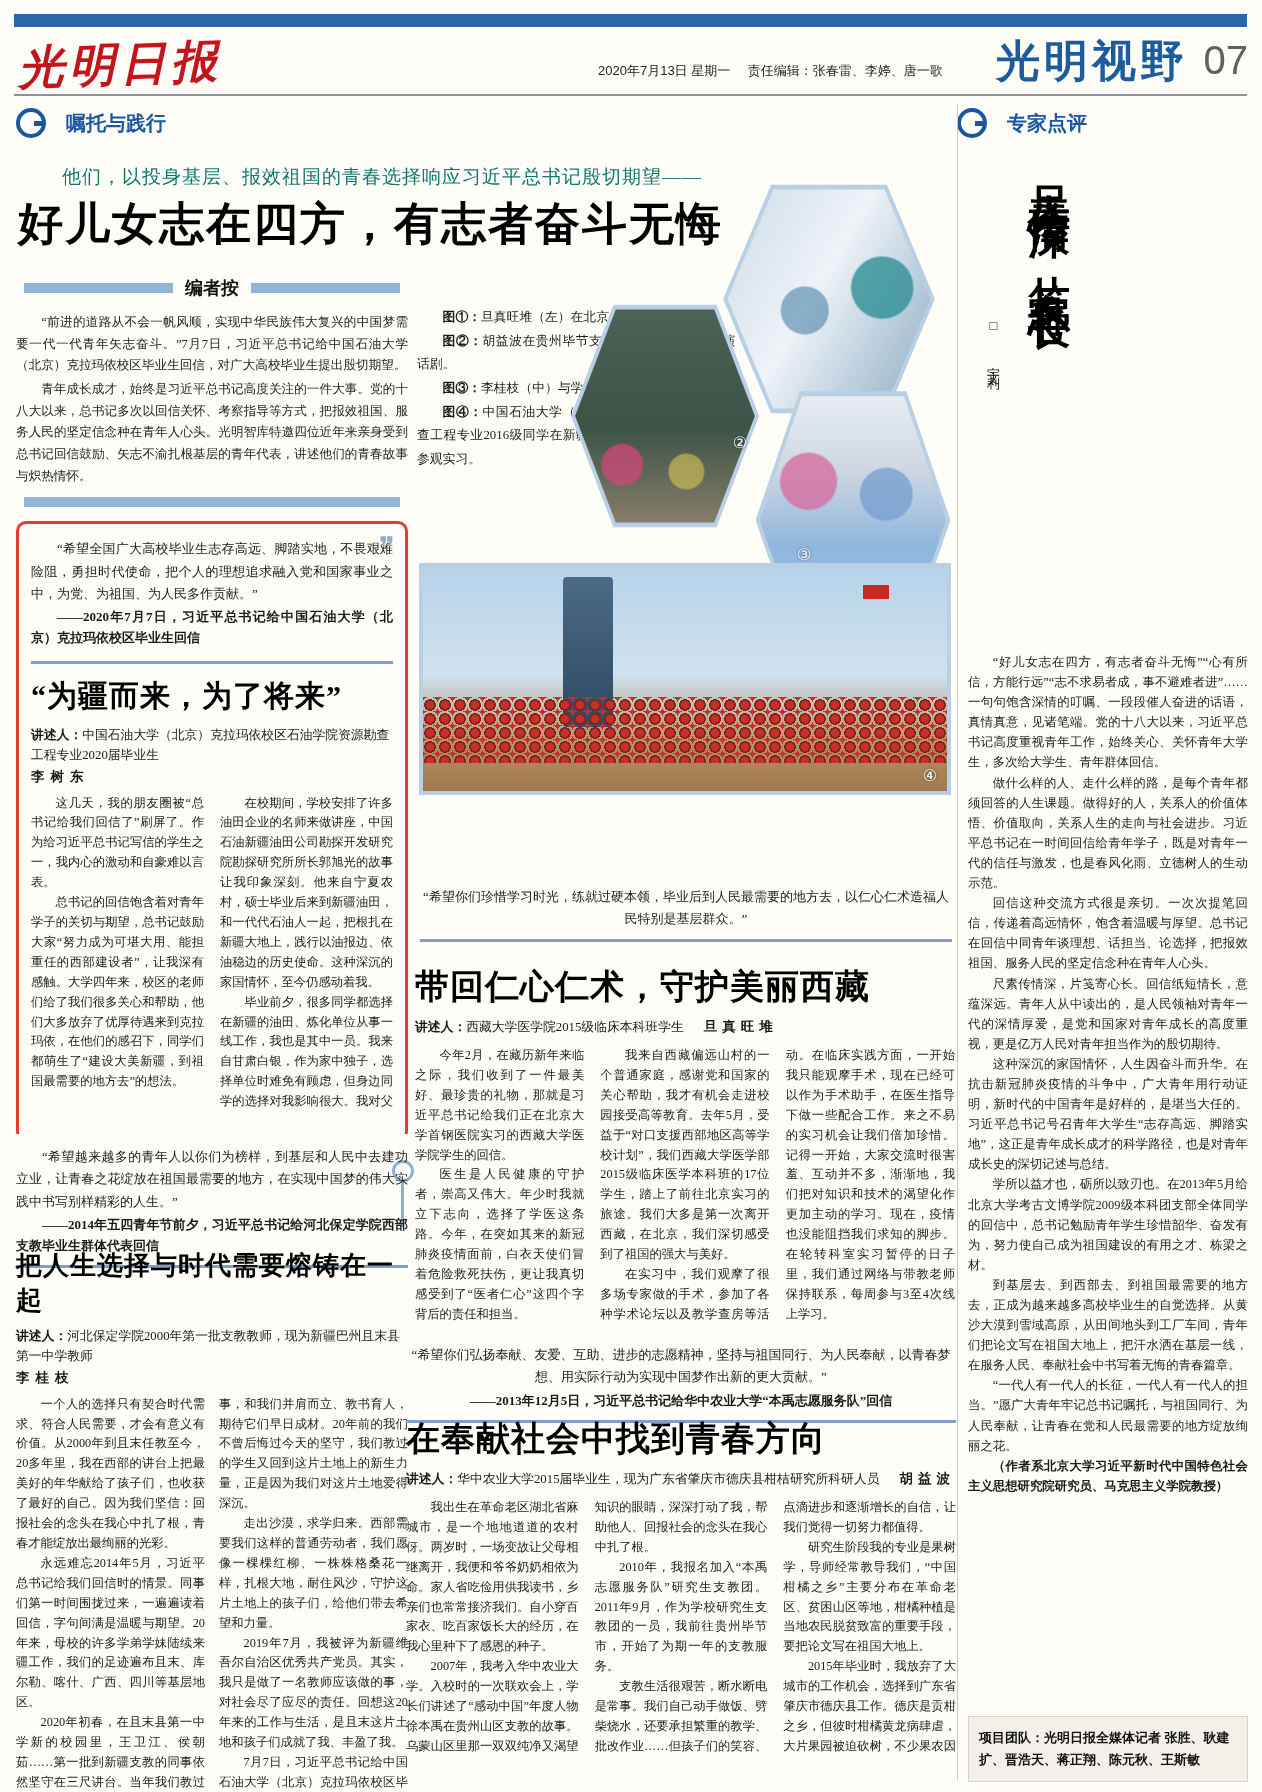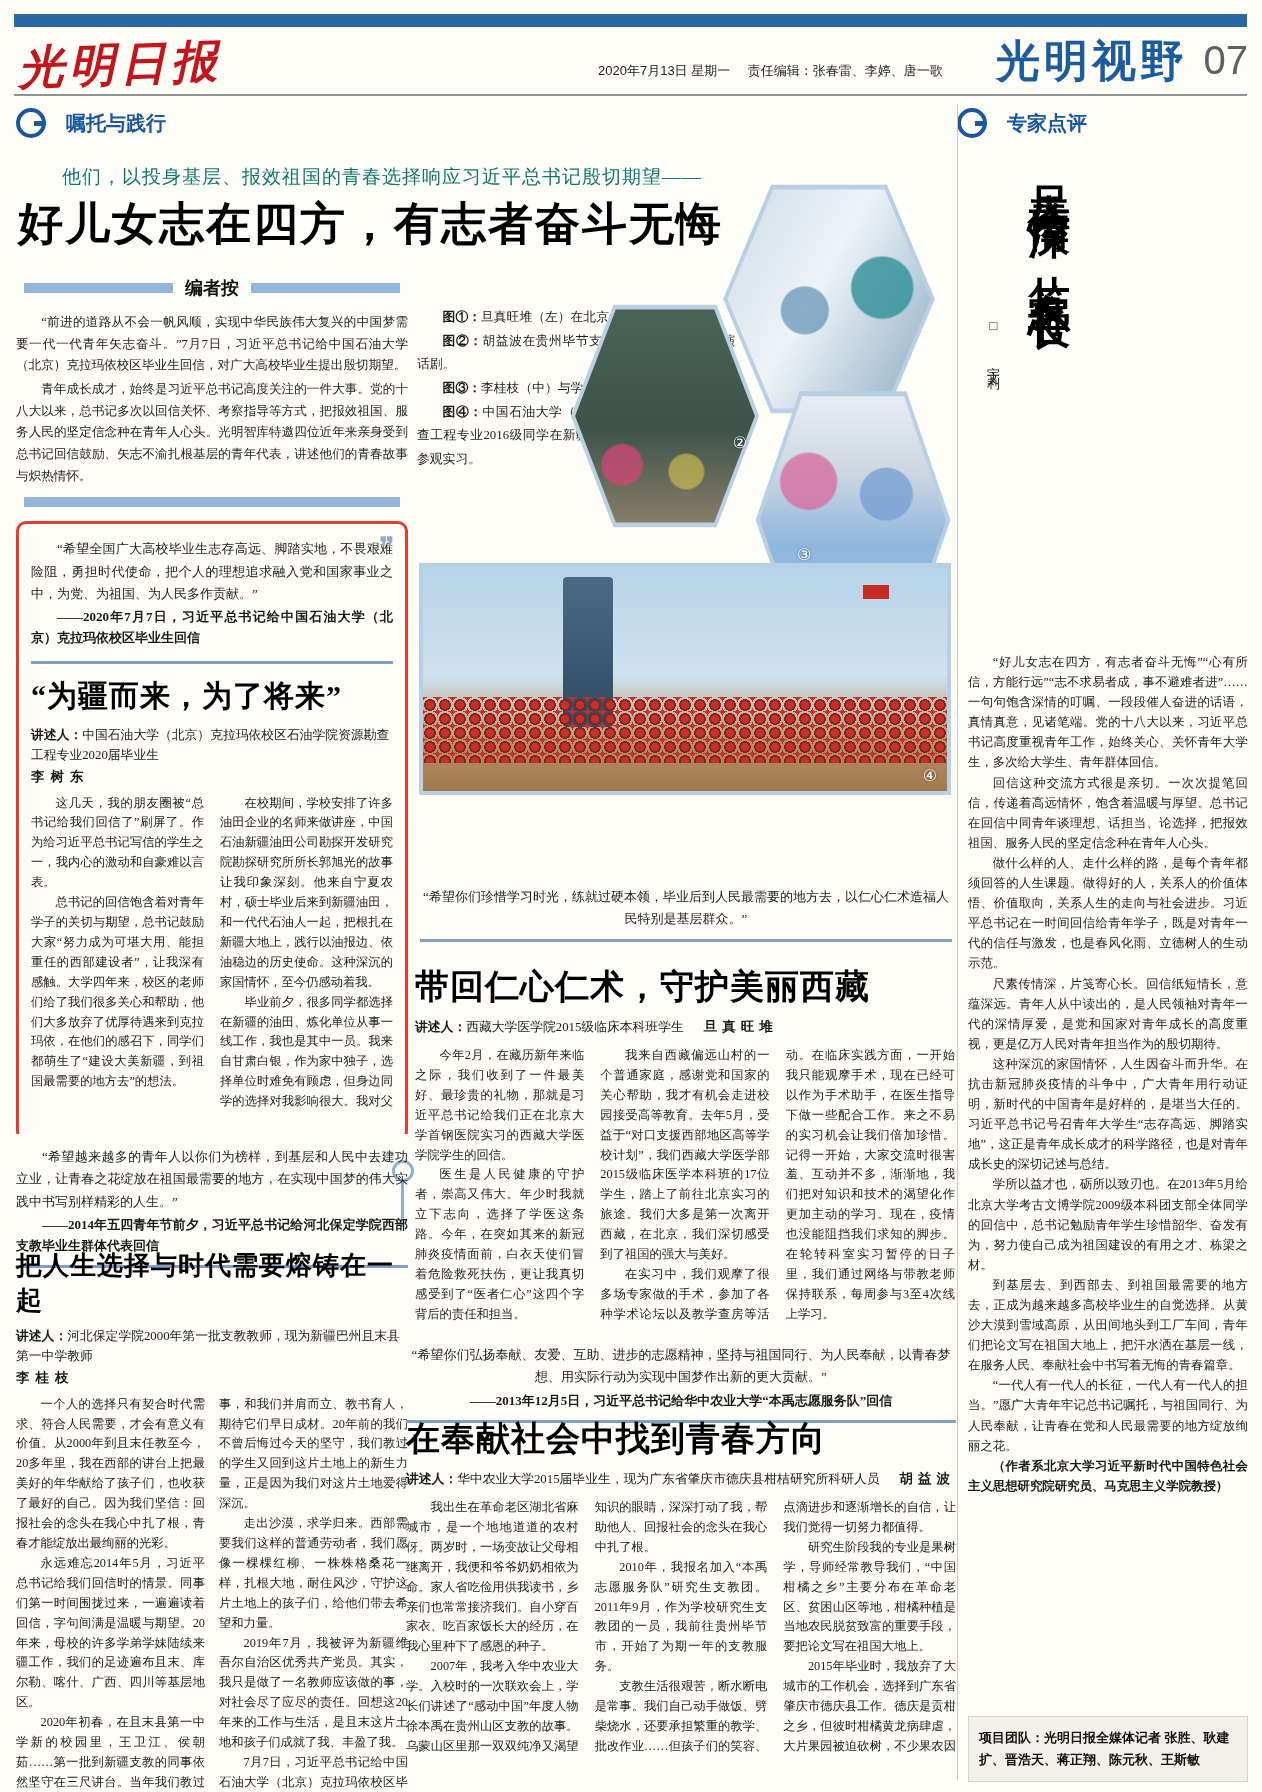--- a/index.html
+++ b/index.html
@@ -258,22 +258,22 @@
       </div>
   </div>
 
   <div class="col-divider"></div>
   <div class="expert">
     <div class="vert-title">尺素传情深，片笺寄心长</div>
     <div class="vert-author"><span>□</span>　<span>宇文利</span></div>
     <div class="expert-body">
       <div>
           <p>“好儿女志在四方，有志者奋斗无悔”“心有所信，方能行远”“志不求易者成，事不避难者进”……一句句饱含深情的叮嘱、一段段催人奋进的话语，真情真意，见诸笔端。党的十八大以来，习近平总书记高度重视青年工作，始终关心、关怀青年大学生，多次给大学生、青年群体回信。</p>
+          <p>做什么样的人、走什么样的路，是每个青年都须回答的人生课题。做得好的人，关系人的价值体悟、价值取向，关系人生的走向与社会进步。习近平总书记在一时间回信给青年学子，既是对青年一代的信任与激发，也是春风化雨、立德树人的生动示范。</p>
           <p>回信这种交流方式很是亲切。一次次提笔回信，传递着高远情怀，饱含着温暖与厚望。总书记在回信中同青年谈理想、话担当、论选择，把报效祖国、服务人民的坚定信念种在青年人心头。</p>
-          <p>做什么样的人、走什么样的路，是每个青年都须回答的人生课题。做得好的人，关系人的价值体悟、价值取向，关系人生的走向与社会进步。习近平总书记在一时间回信给青年学子，既是对青年一代的信任与激发，也是春风化雨、立德树人的生动示范。</p>
           <p>尺素传情深，片笺寄心长。回信纸短情长，意蕴深远。青年人从中读出的，是人民领袖对青年一代的深情厚爱，是党和国家对青年成长的高度重视，更是亿万人民对青年担当作为的殷切期待。</p>
           <p>这种深沉的家国情怀，人生因奋斗而升华。在抗击新冠肺炎疫情的斗争中，广大青年用行动证明，新时代的中国青年是好样的，是堪当大任的。习近平总书记号召青年大学生“志存高远、脚踏实地”，这正是青年成长成才的科学路径，也是对青年成长史的深切记述与总结。</p>
           <p>学所以益才也，砺所以致刃也。在2013年5月给北京大学考古文博学院2009级本科团支部全体同学的回信中，总书记勉励青年学生珍惜韶华、奋发有为，努力使自己成为祖国建设的有用之才、栋梁之材。</p>
           <p>到基层去、到西部去、到祖国最需要的地方去，正成为越来越多高校毕业生的自觉选择。从黄沙大漠到雪域高原，从田间地头到工厂车间，青年们把论文写在祖国大地上，把汗水洒在基层一线，在服务人民、奉献社会中书写着无悔的青春篇章。</p>
           <p>“一代人有一代人的长征，一代人有一代人的担当。”愿广大青年牢记总书记嘱托，与祖国同行、为人民奉献，让青春在党和人民最需要的地方绽放绚丽之花。</p>
         </div>
       <p class="expert-attr">（作者系北京大学习近平新时代中国特色社会主义思想研究院研究员、马克思主义学院教授）</p>
     </div>
     <div class="team">项目团队：光明日报全媒体记者 张胜、耿建扩、晋浩天、蒋正翔、陈元秋、王斯敏</div>
   </div>

